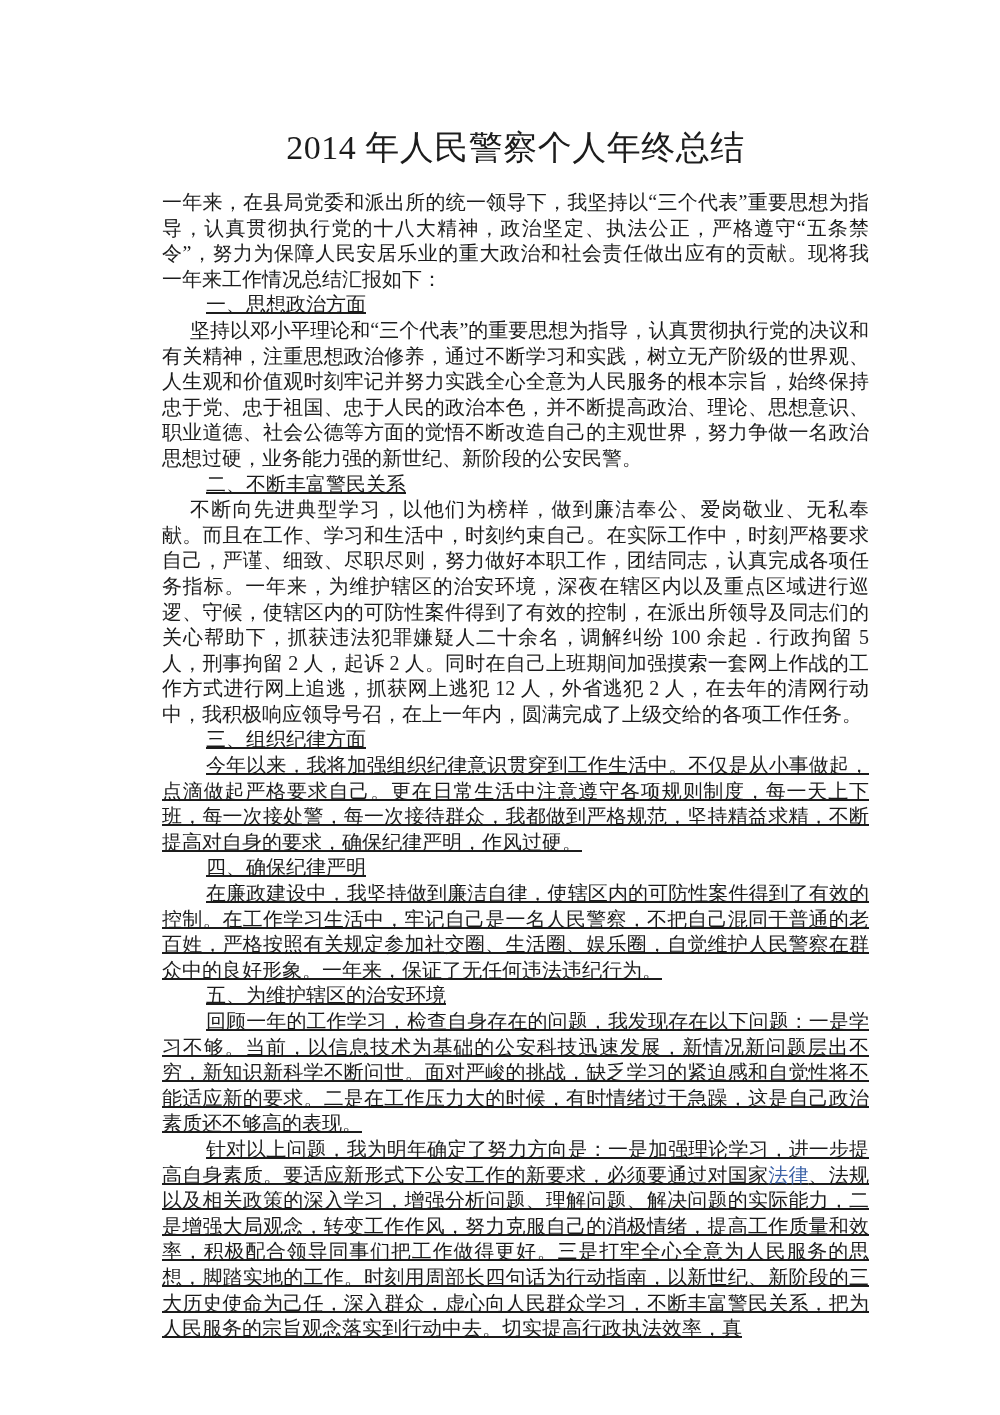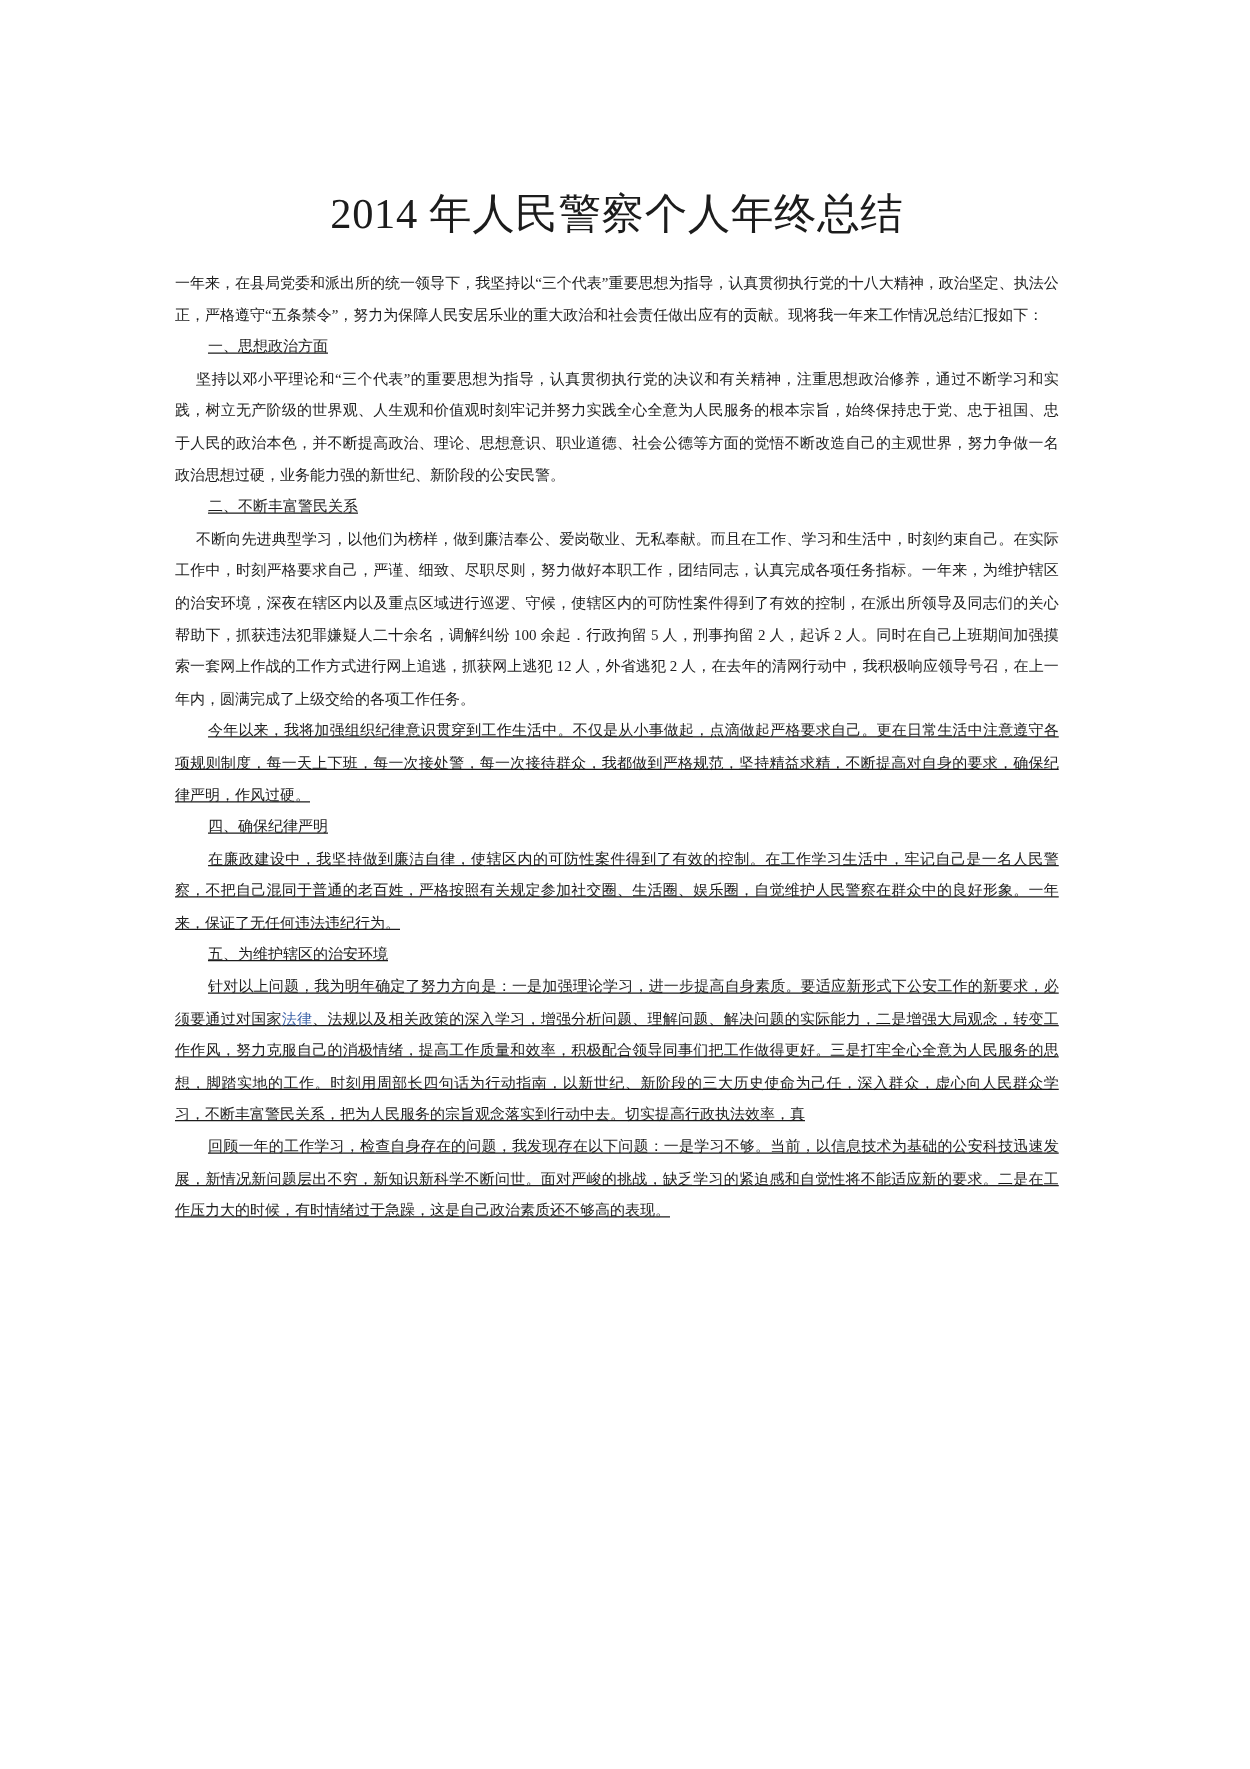--- a/index.html
+++ b/index.html
@@ -9,37 +9,36 @@
   }
   body {
     width: 1000px;
     height: 1415px;
     position: relative;
     overflow: hidden;
     font-family: "Liberation Serif", "DejaVu Serif", serif;
   }
   .page {
     position: absolute;
-    left: 140px;
+    left: 162px;
     top: 126px;
     width: 707px;
     color: #1c1c1c;
-    margin-top: 24px;
   }
   .doc-title {
     font-size: 34px;
     line-height: 44px;
     font-weight: 400;
     text-align: center;
     margin: 0 0 20px 0;
     letter-spacing: 0.5px;
     white-space: nowrap;
   }
   .para {
-    font-size: 12px;
+    font-size: 20px;
     line-height: 25.6px;
     text-align: justify;
     text-justify: inter-ideograph;
     margin: 0;
     word-break: break-all;
   }
   .indent-0 { text-indent: 0; }
   .indent-1 { text-indent: 1.4em; }
   .indent-2 { text-indent: 2.2em; text-decoration: underline; }
   .doc-link {
@@ -56,23 +55,24 @@
   <h1 class="doc-title">2014 年人民警察个人年终总结</h1>
 
   <p class="para indent-0">一年来，在县局党委和派出所的统一领导下，我坚持以“三个代表”重要思想为指导，认真贯彻执行党的十八大精神，政治坚定、执法公正，严格遵守“五条禁令”，努力为保障人民安居乐业的重大政治和社会责任做出应有的贡献。现将我一年来工作情况总结汇报如下：</p>
 
   <p class="para indent-2">一、思想政治方面</p>
   <p class="para indent-1">坚持以邓小平理论和“三个代表”的重要思想为指导，认真贯彻执行党的决议和有关精神，注重思想政治修养，通过不断学习和实践，树立无产阶级的世界观、人生观和价值观时刻牢记并努力实践全心全意为人民服务的根本宗旨，始终保持忠于党、忠于祖国、忠于人民的政治本色，并不断提高政治、理论、思想意识、职业道德、社会公德等方面的觉悟不断改造自己的主观世界，努力争做一名政治思想过硬，业务能力强的新世纪、新阶段的公安民警。</p>
 
   <p class="para indent-2">二、不断丰富警民关系</p>
   <p class="para indent-1">不断向先进典型学习，以他们为榜样，做到廉洁奉公、爱岗敬业、无私奉献。而且在工作、学习和生活中，时刻约束自己。在实际工作中，时刻严格要求自己，严谨、细致、尽职尽则，努力做好本职工作，团结同志，认真完成各项任务指标。一年来，为维护辖区的治安环境，深夜在辖区内以及重点区域进行巡逻、守候，使辖区内的可防性案件得到了有效的控制，在派出所领导及同志们的关心帮助下，抓获违法犯罪嫌疑人二十余名，调解纠纷 100 余起．行政拘留 5 人，刑事拘留 2 人，起诉 2 人。同时在自己上班期间加强摸索一套网上作战的工作方式进行网上追逃，抓获网上逃犯 12 人，外省逃犯 2 人，在去年的清网行动中，我积极响应领导号召，在上一年内，圆满完成了上级交给的各项工作任务。</p>
 
+  <p class="para indent-2">三、组织纪律方面</p>
   <p class="para indent-2">今年以来，我将加强组织纪律意识贯穿到工作生活中。不仅是从小事做起，点滴做起严格要求自己。更在日常生活中注意遵守各项规则制度，每一天上下班，每一次接处警，每一次接待群众，我都做到严格规范，坚持精益求精，不断提高对自身的要求，确保纪律严明，作风过硬。</p>
 
   <p class="para indent-2">四、确保纪律严明</p>
   <p class="para indent-2">在廉政建设中，我坚持做到廉洁自律，使辖区内的可防性案件得到了有效的控制。在工作学习生活中，牢记自己是一名人民警察，不把自己混同于普通的老百姓，严格按照有关规定参加社交圈、生活圈、娱乐圈，自觉维护人民警察在群众中的良好形象。一年来，保证了无任何违法违纪行为。</p>
 
   <p class="para indent-2">五、为维护辖区的治安环境</p>
+  <p class="para indent-2">回顾一年的工作学习，检查自身存在的问题，我发现存在以下问题：一是学习不够。当前，以信息技术为基础的公安科技迅速发展，新情况新问题层出不穷，新知识新科学不断问世。面对严峻的挑战，缺乏学习的紧迫感和自觉性将不能适应新的要求。二是在工作压力大的时候，有时情绪过于急躁，这是自己政治素质还不够高的表现。</p>
+
   <p class="para indent-2"><span>针对以上问题，我为明年确定了努力方向是：一是加强理论学习，进一步提高自身素质。要适应新形式下公安工作的新要求，必须要通过对国家</span><a class="doc-link">法律</a><span>、法规以及相关政策的深入学习，增强分析问题、理解问题、解决问题的实际能力，二是增强大局观念，转变工作作风，努力克服自己的消极情绪，提高工作质量和效率，积极配合领导同事们把工作做得更好。三是打牢全心全意为人民服务的思想，脚踏实地的工作。时刻用周部长四句话为行动指南，以新世纪、新阶段的三大历史使命为己任，深入群众，虚心向人民群众学习，不断丰富警民关系，把为人民服务的宗旨观念落实到行动中去。切实提高行政执法效率，真</span></p>
-
-  <p class="para indent-2">回顾一年的工作学习，检查自身存在的问题，我发现存在以下问题：一是学习不够。当前，以信息技术为基础的公安科技迅速发展，新情况新问题层出不穷，新知识新科学不断问世。面对严峻的挑战，缺乏学习的紧迫感和自觉性将不能适应新的要求。二是在工作压力大的时候，有时情绪过于急躁，这是自己政治素质还不够高的表现。</p>
 
 </div>
 
 </body></html>

